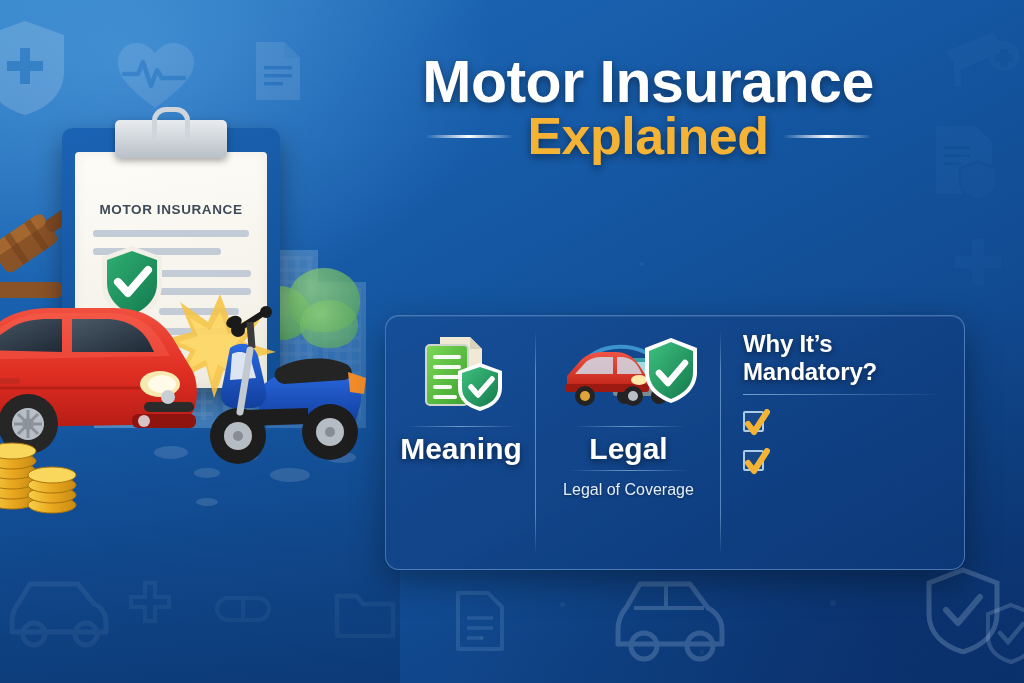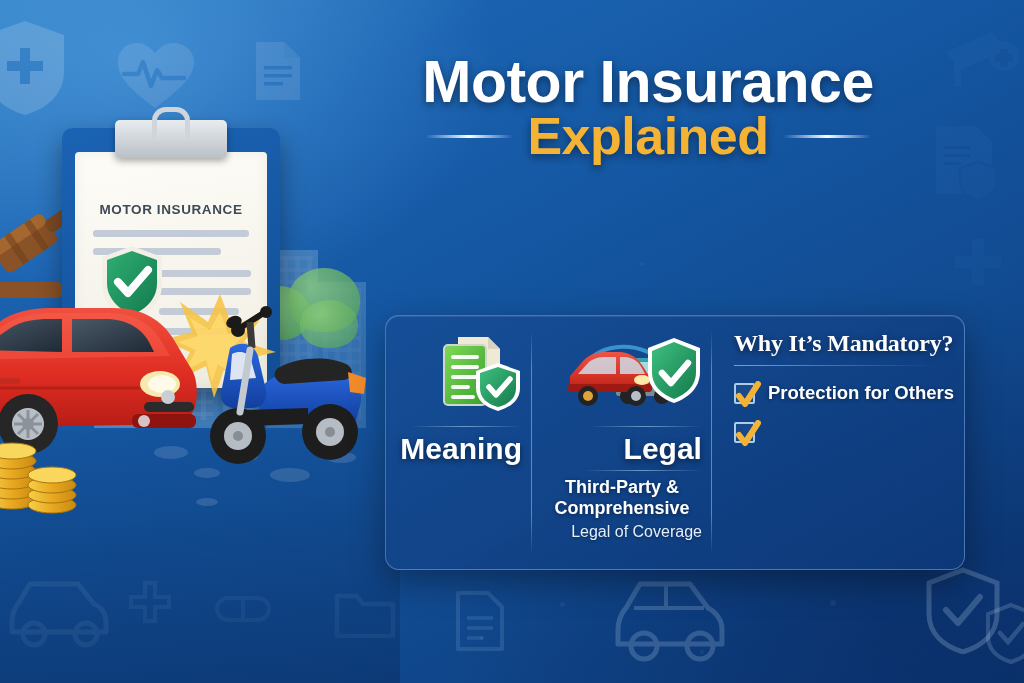--- a/index.html
+++ b/index.html
@@ -90,41 +90,41 @@
             background:linear-gradient(90deg, rgba(255,255,255,.10), rgba(255,255,255,0) 70%); }
   .sub { font-size:24.5px; font-weight:bold; font-style:italic; color:#f5c243;
          text-shadow:0 2px 5px rgba(0,0,0,.5); white-space:nowrap; }
 
   
   #panel { position:absolute; left:385px; top:315px; width:580px; height:255px;
            background:linear-gradient(150deg, rgba(22,78,150,.92), rgba(13,56,120,.95));
            border:1.5px solid rgba(140,185,230,.45); border-radius:14px;
            box-shadow:0 12px 34px rgba(0,0,0,.35), inset 0 1px 0 rgba(255,255,255,.10);
            display:flex; }
-  .col { position:relative; padding:14px 10px 12px; display:flex; flex-direction:column; align-items:flex-end; }
+  .col { position:relative; padding:14px 10px 12px; display:flex; flex-direction:column; align-items:center; }
   .col-meaning { width:150px; }
   .col-types   { width:185px; }
   .col-why     { width:auto; flex:1; padding-left:22px; align-items:flex-start; }
   .vdiv { position:absolute; top:14px; bottom:14px; width:1px;
           background:linear-gradient(180deg, rgba(150,195,235,0) 0%, rgba(150,195,235,.55) 18%, rgba(150,195,235,.55) 82%, rgba(150,195,235,0) 100%); }
 
   .icobox { height:92px; display:flex; align-items:center; justify-content:center; }
   .hdiv { width:112px; height:1px; margin:4px 0 6px;
           background:linear-gradient(90deg, rgba(170,210,245,0), rgba(170,210,245,.6), rgba(170,210,245,0)); }
   .coltitle { font-size:30px; font-weight:bold; color:#ffffff; text-shadow:0 2px 6px rgba(0,0,0,.5);
               line-height:1.05; }
   .tdiv { width:120px; height:1px; margin:5px 0 6px;
           background:linear-gradient(90deg, rgba(170,210,245,0), rgba(170,210,245,.6), rgba(170,210,245,0)); }
   .tsub { font-size:18px; font-weight:bold; color:#ffffff; text-align:center; line-height:1.18;
           text-shadow:0 1px 4px rgba(0,0,0,.45); }
   .tsub2 { font-size:16px; color:#e3eefb; text-align:center; margin-top:4px; font-weight:normal;
            text-shadow:0 1px 3px rgba(0,0,0,.4); }
 
   .whytitle { font-size:24px; font-weight:bold; color:#ffffff; text-shadow:0 2px 6px rgba(0,0,0,.5);
-              letter-spacing:-0.2px;font-family:Liberation Serif, serif; }
+              letter-spacing:-0.2px; }
   .whyrule { width:200px; height:1px; margin:8px 0 16px;
              background:linear-gradient(90deg, rgba(170,210,245,.65), rgba(170,210,245,0)); }
   .chkrow { display:flex; align-items:center; gap:13px; margin-bottom:18px; }
   .chkbox { width:21px; height:21px; border:2px solid #a9cdeb; border-radius:2px; position:relative; flex:none;
             background:rgba(255,255,255,.04); }
   .chkbox svg { position:absolute; left:-1px; top:-4px; }
   .chklabel { font-size:18.5px; font-weight:bold; color:#ffffff; white-space:nowrap;
               text-shadow:0 1px 4px rgba(0,0,0,.45); }
 </style>
 </head>
@@ -508,43 +508,41 @@
 
             <path d="M112 6 L138 16v24c0 16-12 26-26 31-14-5-26-15-26-31V16z" fill="#ffffff"></path>
             <path d="M112 10 L134 19v21c0 14-10 22-22 27-12-5-22-13-22-27V19z" fill="url(#shg3)"></path>
             <path d="M100 41l9 10 17-20" fill="none" stroke="#ffffff" stroke-width="6.5" stroke-linecap="round" stroke-linejoin="round"></path>
           </svg>
         </span>
       </div>
       <div class="hdiv"></div>
       <div class="coltitle">Legal</div>
       <div class="tdiv"></div>
-      <div class="tsub">Third-Party &amp; Comprehensive</div>
       <div class="tsub2">Legal of Coverage</div>
       <div class="vdiv" style="right:0;"></div>
     </div>
 
     <div class="col col-why">
       <div class="whytitle">Why It’s Mandatory?</div>
       <div class="whyrule"></div>
 
-
-      <div class="chkrow">
-        <span class="chkbox">
-          <svg width="26" height="28" viewBox="0 0 26 28">
-              <path d="M4 15l6 8L23 3" fill="none" stroke="#f5b335" stroke-width="6" stroke-linecap="round" stroke-linejoin="round"></path>
-            </svg>
-        </span>
-        <span class="chklabel">Protection for Others</span>
-      </div>
 
       <div class="chkrow">
         <span class="chkbox">
           <svg width="26" height="28" viewBox="0 0 26 28">
               <path d="M4 15l6 8L23 3" fill="none" stroke="#f5b335" stroke-width="6" stroke-linecap="round" stroke-linejoin="round"></path>
             </svg>
         </span>
       </div>
+
+      <div class="chkrow">
+        <span class="chkbox">
+          <svg width="26" height="28" viewBox="0 0 26 28">
+              <path d="M4 15l6 8L23 3" fill="none" stroke="#f5b335" stroke-width="6" stroke-linecap="round" stroke-linejoin="round"></path>
+            </svg>
+        </span>
+      </div>
     </div>
 
   </div>
 
 </div>
 
 </body></html>

